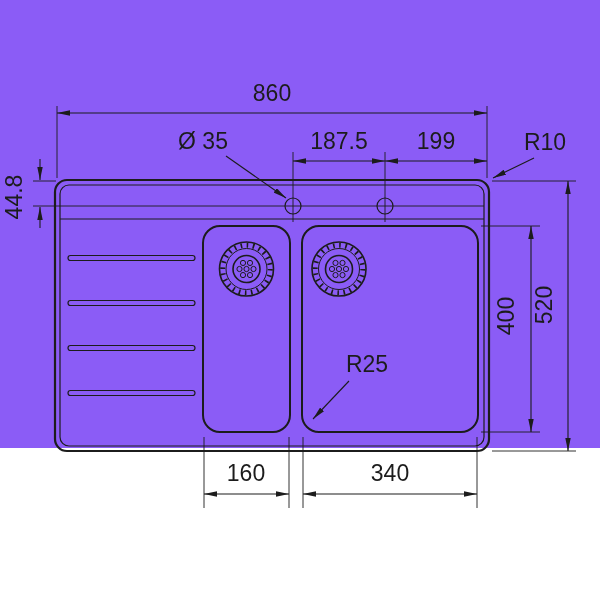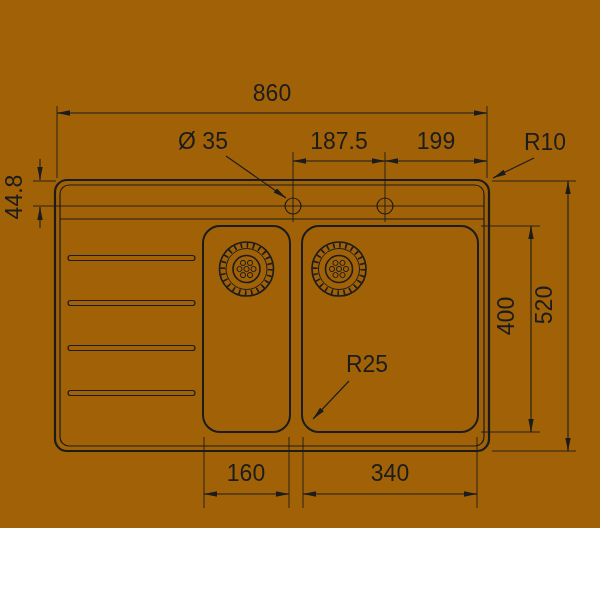--- a/index.html
+++ b/index.html
@@ -6,22 +6,22 @@
     margin: 0;
     padding: 0;
     background: #ffffff;
     width: 600px;
     height: 600px;
     overflow: hidden;
     font-family: "Liberation Sans", sans-serif;
   }
   .canvas-wrap {
     width: 600px;
-    height: 528px;
-    background: #a16207;
+    height: 448px;
+    background: #8b5cf6;
     position: relative;
   }
   svg { display: block; }
   
   .s22 { fill: none; stroke: #1c1c1c; stroke-width: 2.2; }
   .s20 { fill: none; stroke: #1c1c1c; stroke-width: 2;   }
   .s16 { fill: none; stroke: #1c1c1c; stroke-width: 1.6; }
   .s12 { fill: none; stroke: #1c1c1c; stroke-width: 1.2; }
   .s10 { fill: none; stroke: #1c1c1c; stroke-width: 1;   }
   .dim { fill: none; stroke: #1c1c1c; stroke-width: 1.1; }

